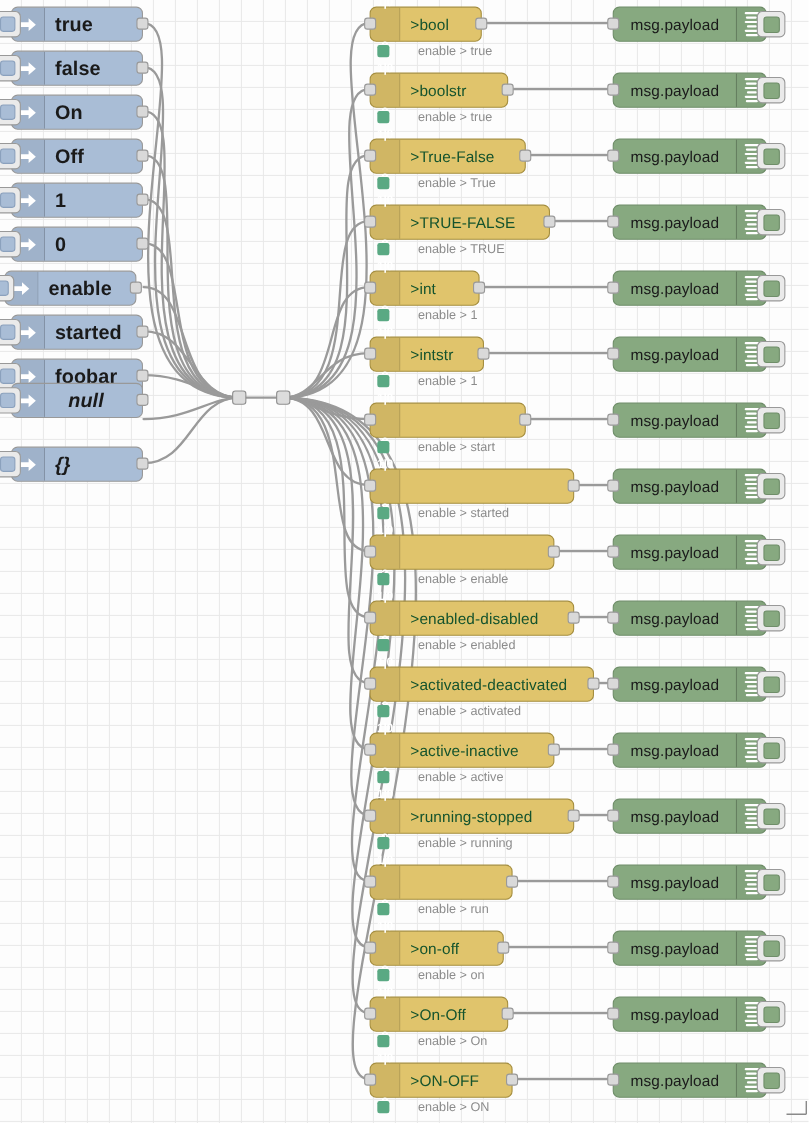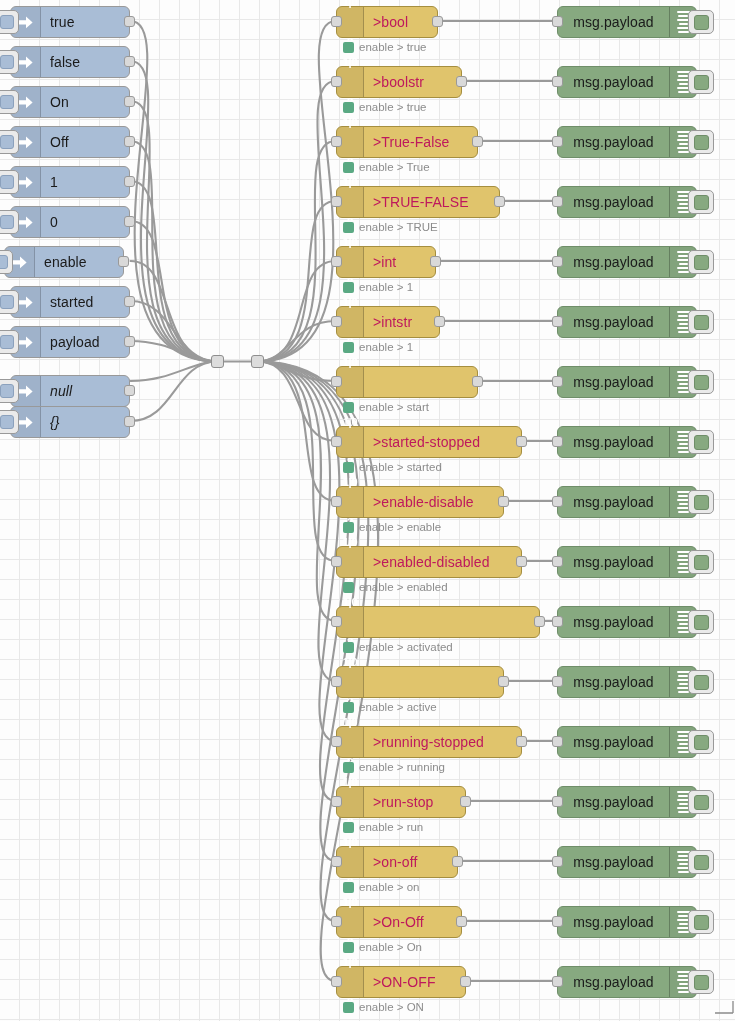--- a/index.html
+++ b/index.html
@@ -103,21 +103,21 @@
   .icon-box {
     width: 29px;
     flex: 0 0 29px;
     display: flex;
     align-items: center;
     justify-content: center;
     border-right: 1px solid rgba(0,0,0,.18);
     border-radius: 5px 0 0 5px;
     background: rgba(0,0,0,.055);
   }
-  .inject .node-label { font-size: 14px; }
+  .inject .node-label { font-size: 18px; font-weight: bold; }
   .inject .node-label.italic { font-style: italic; }
 
   
   .node.fnode {
     background: #e0c46c;
     border-color: #a58e3f;
   }
   .fnode .icon-box {
     background: rgba(0,0,0,.07);
     border-right: 1px solid rgba(0,0,0,.22);
@@ -133,32 +133,33 @@
     font-weight: bold;
     color: #ffffff;
     letter-spacing: -0.3px;
   }
   .fnode .ic-bot {
     font-size: 11px;
     font-weight: bold;
     color: #ffffff;
     margin-top: 1px;
   }
-  .fnode .node-label { font-size: 14px; color: #be185d; }
+  .fnode .node-label { font-size: 14px; color: #14532d; }
 
   
   .status {
     position: absolute;
     left: 7px;
     top: 35px;
     display: flex;
-    align-items: flex-end;
+    align-items: flex-start;
     font-size: 11.5px;
     color: #8c8c8c;
     white-space: nowrap;
+    gap: 21px;
   }
   .status .dot {
     width: 11px;
     height: 11px;
     border-radius: 2px;
     background: #5aa983;
     margin-right: 5px;
     flex: 0 0 11px;
   }
 
@@ -393,24 +394,24 @@
       </div>
       <div class="node inject" style="left: 10px; top: 326px; width: 120px;">
         <div class="inject-btn">
           <i></i>
         </div>
         <div class="icon-box">
           <svg width="17" height="15" viewBox="0 0 17 15">
             <path d="M1 5.2 H9 V1.6 L15.6 7.4 L9 13.2 V9.6 H1 Z" fill="#ffffff"></path>
           </svg>
         </div>
-        <div class="node-label">payload</div>
-        <div class="port out"></div>
-      </div>
-      <div class="node inject" style="left: 10px; top: 375px; width: 120px;">
+        <div class="node-label">foobar</div>
+        <div class="port out"></div>
+      </div>
+      <div class="node inject" style="left: 10px; top: 348px; width: 120px; gap: 12px;">
         <div class="inject-btn">
           <i></i>
         </div>
         <div class="icon-box">
           <svg width="17" height="15" viewBox="0 0 17 15">
             <path d="M1 5.2 H9 V1.6 L15.6 7.4 L9 13.2 V9.6 H1 Z" fill="#ffffff"></path>
           </svg>
         </div>
         <div class="node-label italic">null</div>
         <div class="port out"></div>
@@ -518,34 +519,32 @@
       <div class="status" style="left: 343px; top: 401px;">
         <span class="dot"></span>
         <span>enable &gt; start</span>
       </div>
       <div class="node fnode" style="left: 336px; top: 426px; width: 186px;">
         <div class="port in"></div>
         <div class="icon-box">
           <span class="ic-top">1|0</span>
           <span class="ic-bot">?</span>
         </div>
-        <div class="node-label">&gt;started-stopped</div>
         <div class="port out"></div>
       </div>
       <div class="status" style="left: 343px; top: 461px;">
         <span class="dot"></span>
         <span>enable &gt; started</span>
       </div>
       <div class="node fnode" style="left: 336px; top: 486px; width: 168px;">
         <div class="port in"></div>
         <div class="icon-box">
           <span class="ic-top">1|0</span>
           <span class="ic-bot">?</span>
         </div>
-        <div class="node-label">&gt;enable-disable</div>
         <div class="port out"></div>
       </div>
       <div class="status" style="left: 343px; top: 521px;">
         <span class="dot"></span>
         <span>enable &gt; enable</span>
       </div>
       <div class="node fnode" style="left: 336px; top: 546px; width: 186px;">
         <div class="port in"></div>
         <div class="icon-box">
           <span class="ic-top">1|0</span>
@@ -557,32 +556,34 @@
       <div class="status" style="left: 343px; top: 581px;">
         <span class="dot"></span>
         <span>enable &gt; enabled</span>
       </div>
       <div class="node fnode" style="left: 336px; top: 606px; width: 204px;">
         <div class="port in"></div>
         <div class="icon-box">
           <span class="ic-top">1|0</span>
           <span class="ic-bot">?</span>
         </div>
+        <div class="node-label">&gt;activated-deactivated</div>
         <div class="port out"></div>
       </div>
       <div class="status" style="left: 343px; top: 641px;">
         <span class="dot"></span>
         <span>enable &gt; activated</span>
       </div>
       <div class="node fnode" style="left: 336px; top: 666px; width: 168px;">
         <div class="port in"></div>
         <div class="icon-box">
           <span class="ic-top">1|0</span>
           <span class="ic-bot">?</span>
         </div>
+        <div class="node-label">&gt;active-inactive</div>
         <div class="port out"></div>
       </div>
       <div class="status" style="left: 343px; top: 701px;">
         <span class="dot"></span>
         <span>enable &gt; active</span>
       </div>
       <div class="node fnode" style="left: 336px; top: 726px; width: 186px;">
         <div class="port in"></div>
         <div class="icon-box">
           <span class="ic-top">1|0</span>
@@ -594,21 +595,20 @@
       <div class="status" style="left: 343px; top: 761px;">
         <span class="dot"></span>
         <span>enable &gt; running</span>
       </div>
       <div class="node fnode" style="left: 336px; top: 786px; width: 130px;">
         <div class="port in"></div>
         <div class="icon-box">
           <span class="ic-top">1|0</span>
           <span class="ic-bot">?</span>
         </div>
-        <div class="node-label">&gt;run-stop</div>
         <div class="port out"></div>
       </div>
       <div class="status" style="left: 343px; top: 821px;">
         <span class="dot"></span>
         <span>enable &gt; run</span>
       </div>
       <div class="node fnode" style="left: 336px; top: 846px; width: 122px;">
         <div class="port in"></div>
         <div class="icon-box">
           <span class="ic-top">1|0</span>

